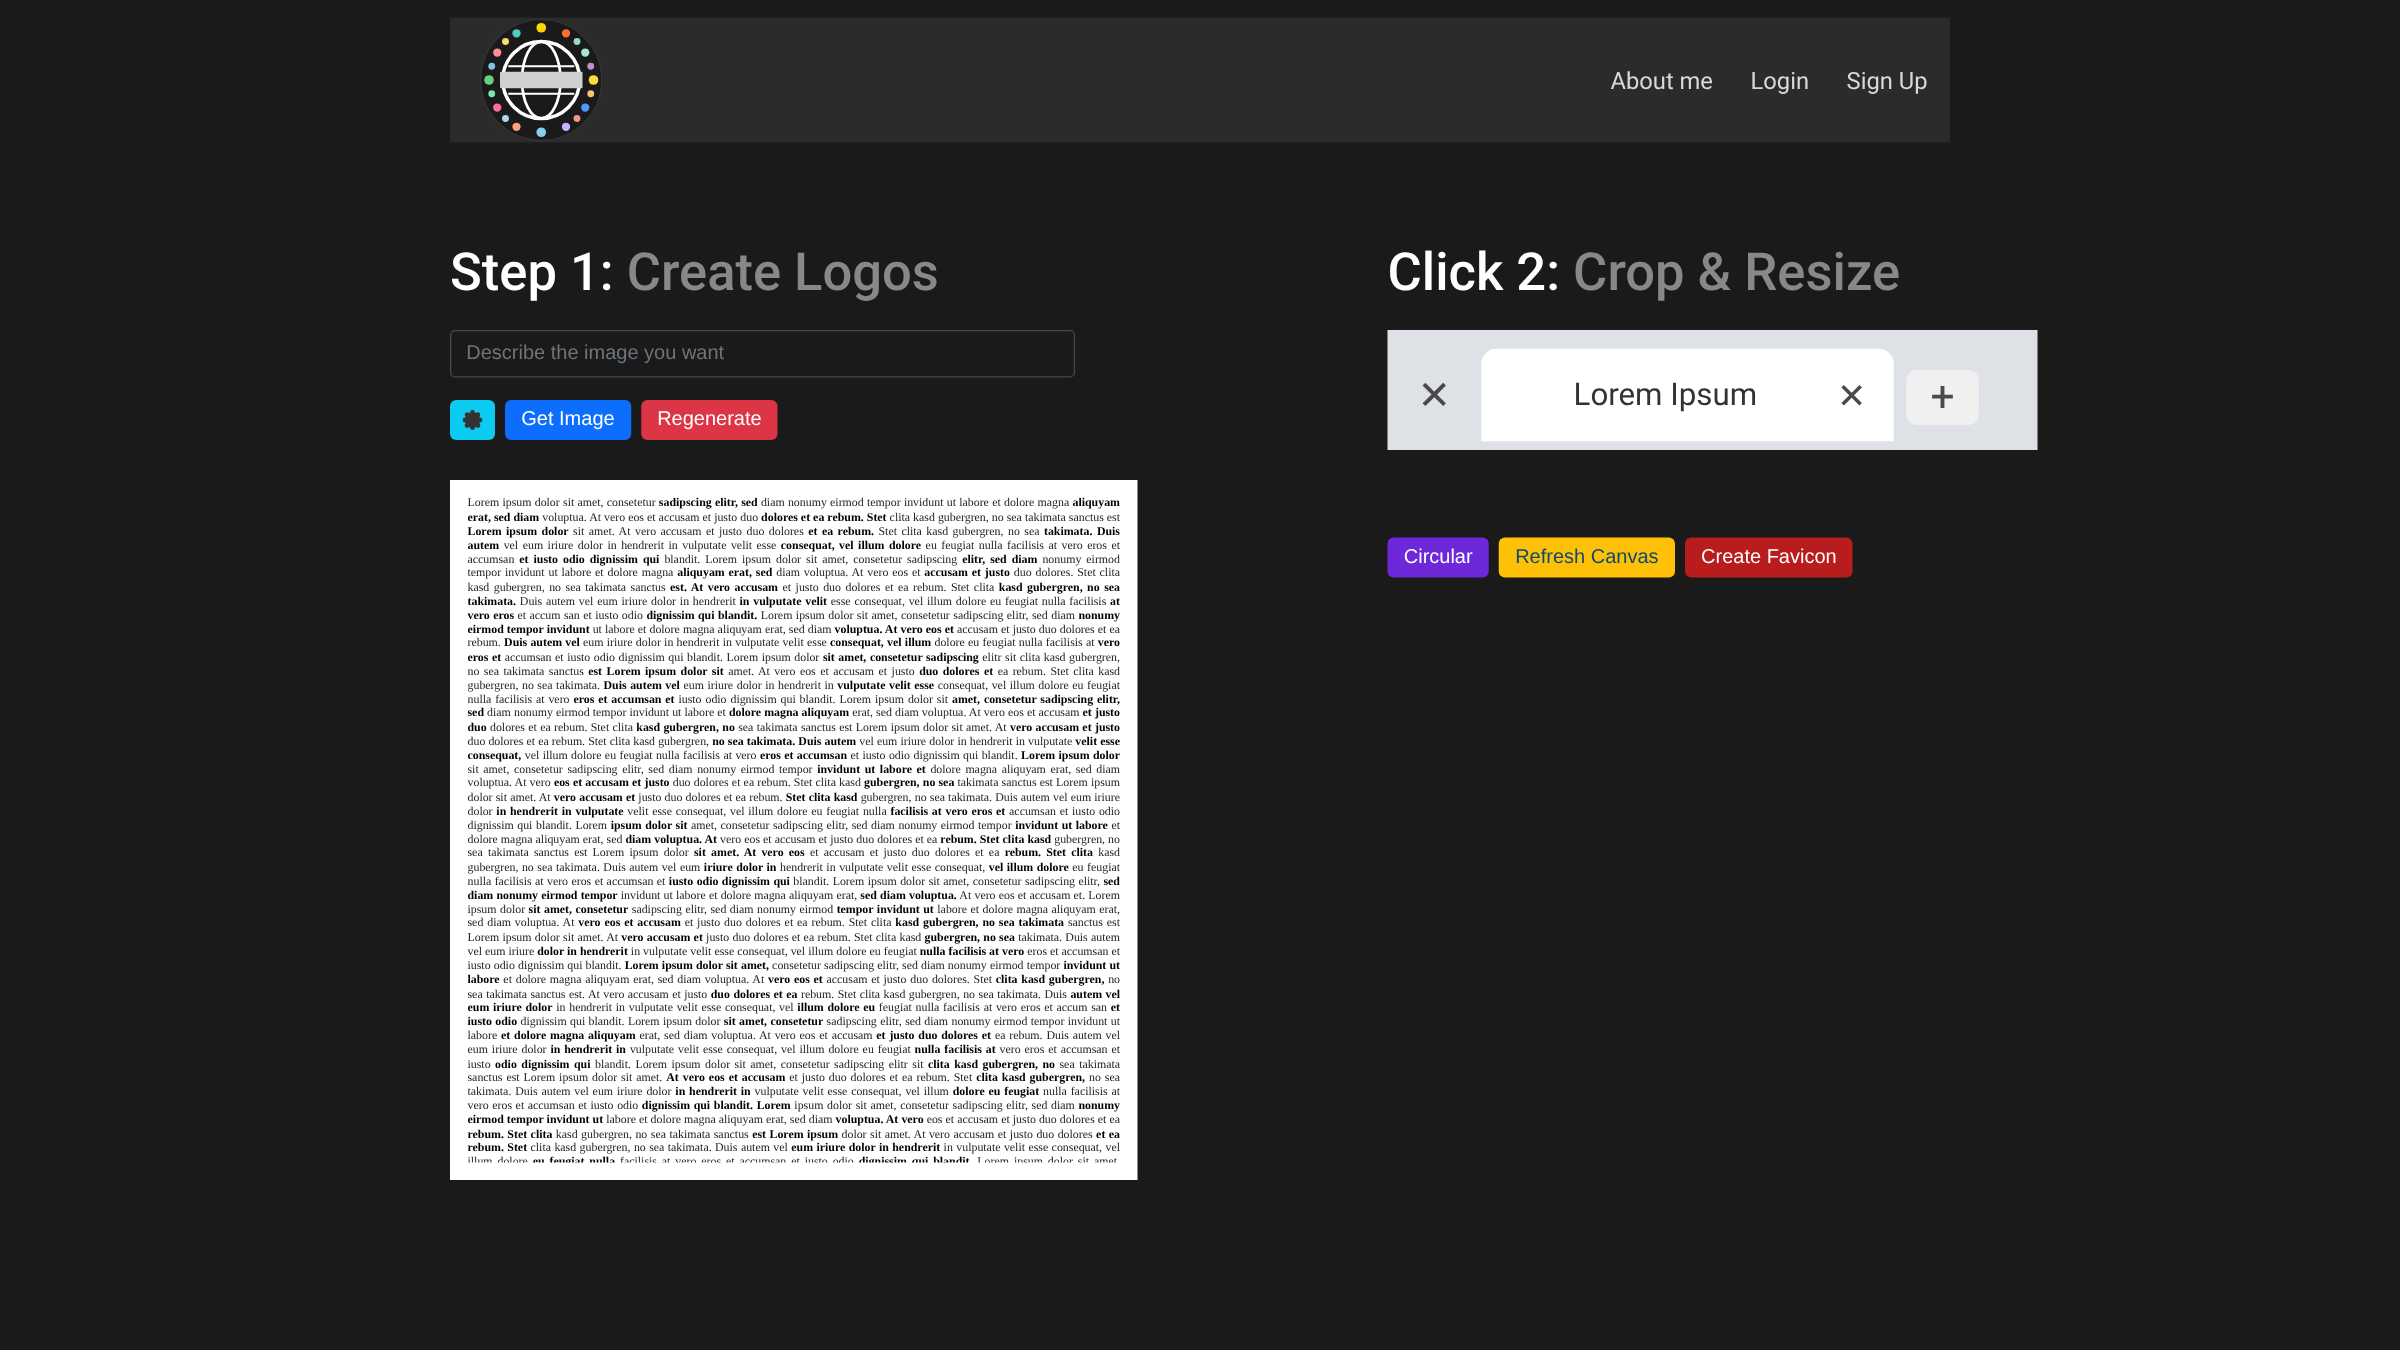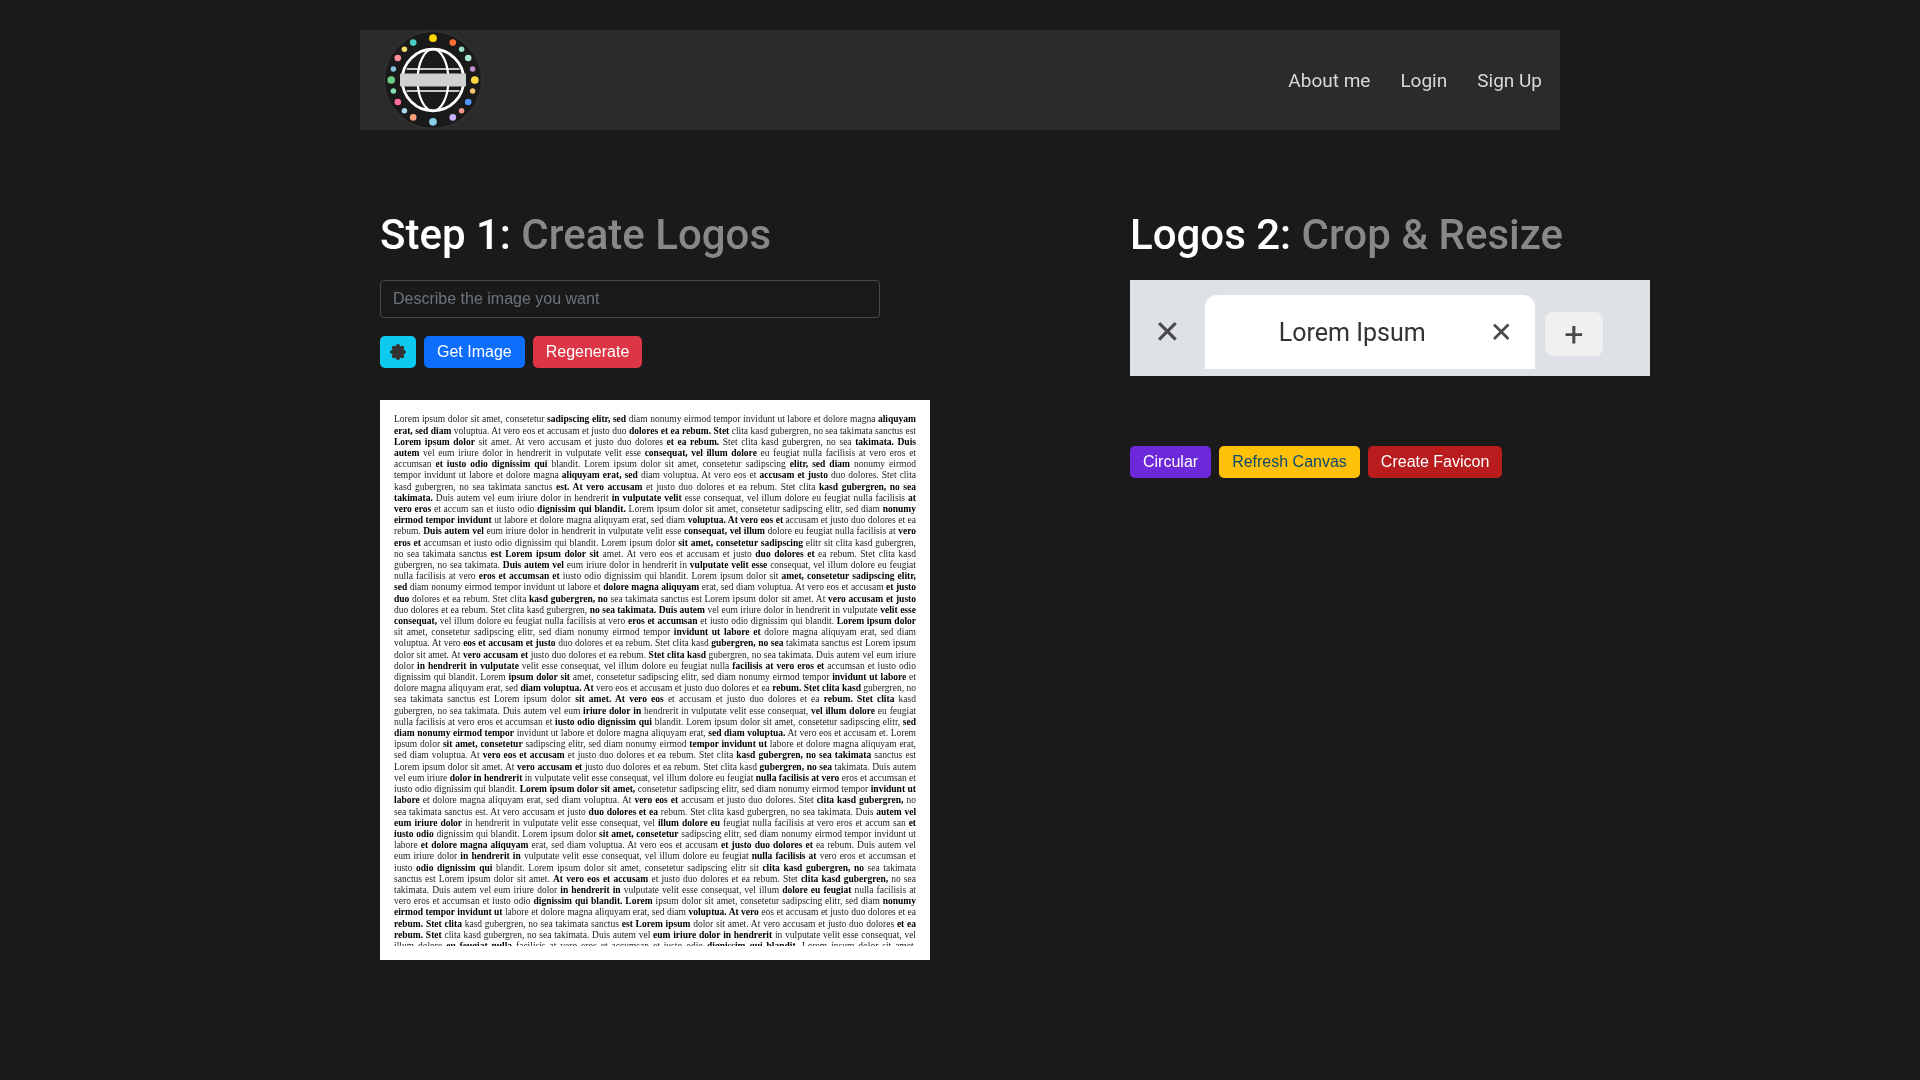--- a/index.html
+++ b/index.html
@@ -11,21 +11,21 @@
       background-color: #1a1a1a;
       font-family: -apple-system, BlinkMacSystemFont, "Segoe UI", Roboto, Helvetica, Arial, sans-serif;
       color: #fff;
       width: 1920px;
       height: 1080px;
       overflow: hidden;
     }
     .page-wrapper {
       width: 1200px;
       margin: 0 auto;
-      padding-top: 30px;
+      padding-top: 14px;
     }
     .navbar {
       background-color: #2b2b2b;
       height: 100px;
       display: flex;
       align-items: center;
       justify-content: space-between;
       padding: 0 18px 0 18px;
       border-radius: 2px;
     }
@@ -47,21 +47,20 @@
     .nav-link {
       color: #d9d9d9;
       text-decoration: none;
       font-size: 19px;
       cursor: pointer;
     }
     .main-content {
       display: flex;
       gap: 50px;
       margin-top: 80px;
-      margin-left: 20px;
     }
     .left-col {
       width: 700px;
       flex-shrink: 0;
     }
     .right-col {
       width: 520px;
       flex-shrink: 0;
     }
     .step-heading {
@@ -280,21 +279,21 @@
         <button class="btn btn-primary">Get Image</button>
         <button class="btn btn-danger">Regenerate</button>
       </div>
       <div class="generated-image">
         <div class="lorem-text" id="lorem-target">Lorem ipsum dolor sit amet, consetetur <strong>sadipscing elitr, sed</strong> diam nonumy eirmod tempor invidunt ut labore et dolore magna <strong>aliquyam erat, sed diam</strong> voluptua. At vero eos et accusam et justo duo <strong>dolores et ea rebum. Stet</strong> clita kasd gubergren, no sea takimata sanctus est <strong>Lorem ipsum dolor</strong> sit amet. At vero accusam et justo duo dolores <strong>et ea rebum.</strong> Stet clita kasd gubergren, no sea <strong>takimata. Duis autem</strong> vel eum iriure dolor in hendrerit in vulputate velit esse <strong>consequat, vel illum dolore</strong> eu feugiat nulla facilisis at vero eros et accumsan <strong>et iusto odio dignissim qui</strong> blandit. Lorem ipsum dolor sit amet, consetetur sadipscing <strong>elitr, sed diam</strong> nonumy eirmod tempor invidunt ut labore et dolore magna <strong>aliquyam erat, sed</strong> diam voluptua. At vero eos et <strong>accusam et justo</strong> duo dolores. Stet clita kasd gubergren, no sea takimata sanctus <strong>est. At vero accusam</strong> et justo duo dolores et ea rebum. Stet clita <strong>kasd gubergren, no sea takimata.</strong> Duis autem vel eum iriure dolor in hendrerit <strong>in vulputate velit</strong> esse consequat, vel illum dolore eu feugiat nulla facilisis <strong>at vero eros</strong> et accum san et iusto odio <strong>dignissim qui blandit.</strong> Lorem ipsum dolor sit amet, consetetur sadipscing elitr, sed diam <strong>nonumy eirmod tempor invidunt</strong> ut labore et dolore magna aliquyam erat, sed diam <strong>voluptua. At vero eos et</strong> accusam et justo duo dolores et ea rebum. <strong>Duis autem vel</strong> eum iriure dolor in hendrerit in vulputate velit esse <strong>consequat, vel illum</strong> dolore eu feugiat nulla facilisis at <strong>vero eros et</strong> accumsan et iusto odio dignissim qui blandit. Lorem ipsum dolor <strong>sit amet, consetetur sadipscing</strong> elitr sit clita kasd gubergren, no sea takimata sanctus <strong>est Lorem ipsum dolor sit</strong> amet. At vero eos et accusam et justo <strong>duo dolores et</strong> ea rebum. Stet clita kasd gubergren, no sea takimata. <strong>Duis autem vel</strong> eum iriure dolor in hendrerit in <strong>vulputate velit esse</strong> consequat, vel illum dolore eu feugiat nulla facilisis at vero <strong>eros et accumsan et</strong> iusto odio dignissim qui blandit. Lorem ipsum dolor sit <strong>amet, consetetur sadipscing elitr, sed</strong> diam nonumy eirmod tempor invidunt ut labore et <strong>dolore magna aliquyam</strong> erat, sed diam voluptua. At vero eos et accusam <strong>et justo duo</strong> dolores et ea rebum. Stet clita <strong>kasd gubergren, no</strong> sea takimata sanctus est Lorem ipsum dolor sit amet. At <strong>vero accusam et justo</strong> duo dolores et ea rebum. Stet clita kasd gubergren, <strong>no sea takimata. Duis autem</strong> vel eum iriure dolor in hendrerit in vulputate <strong>velit esse consequat,</strong> vel illum dolore eu feugiat nulla facilisis at vero <strong>eros et accumsan</strong> et iusto odio dignissim qui blandit. <strong>Lorem ipsum dolor</strong> sit amet, consetetur sadipscing elitr, sed diam nonumy eirmod tempor <strong>invidunt ut labore et</strong> dolore magna aliquyam erat, sed diam voluptua. At vero <strong>eos et accusam et justo</strong> duo dolores et ea rebum. Stet clita kasd <strong>gubergren, no sea</strong> takimata sanctus est Lorem ipsum dolor sit amet. At <strong>vero accusam et</strong> justo duo dolores et ea rebum. <strong>Stet clita kasd</strong> gubergren, no sea takimata. Duis autem vel eum iriure dolor <strong>in hendrerit in vulputate</strong> velit esse consequat, vel illum dolore eu feugiat nulla <strong>facilisis at vero eros et</strong> accumsan et iusto odio dignissim qui blandit. Lorem <strong>ipsum dolor sit</strong> amet, consetetur sadipscing elitr, sed diam nonumy eirmod tempor <strong>invidunt ut labore</strong> et dolore magna aliquyam erat, sed <strong>diam voluptua. At</strong> vero eos et accusam et justo duo dolores et ea <strong>rebum. Stet clita kasd</strong> gubergren, no sea takimata sanctus est Lorem ipsum dolor <strong>sit amet. At vero eos</strong> et accusam et justo duo dolores et ea <strong>rebum. Stet clita</strong> kasd gubergren, no sea takimata. Duis autem vel eum <strong>iriure dolor in</strong> hendrerit in vulputate velit esse consequat, <strong>vel illum dolore</strong> eu feugiat nulla facilisis at vero eros et accumsan et <strong>iusto odio dignissim qui</strong> blandit. Lorem ipsum dolor sit amet, consetetur sadipscing elitr, <strong>sed diam nonumy eirmod tempor</strong> invidunt ut labore et dolore magna aliquyam erat, <strong>sed diam voluptua.</strong> At vero eos et accusam et. Lorem ipsum dolor <strong>sit amet, consetetur</strong> sadipscing elitr, sed diam nonumy eirmod <strong>tempor invidunt ut</strong> labore et dolore magna aliquyam erat, sed diam voluptua. At <strong>vero eos et accusam</strong> et justo duo dolores et ea rebum. Stet clita <strong>kasd gubergren, no sea takimata</strong> sanctus est Lorem ipsum dolor sit amet. At <strong>vero accusam et</strong> justo duo dolores et ea rebum. Stet clita kasd <strong>gubergren, no sea</strong> takimata. Duis autem vel eum iriure <strong>dolor in hendrerit</strong> in vulputate velit esse consequat, vel illum dolore eu feugiat <strong>nulla facilisis at vero</strong> eros et accumsan et iusto odio dignissim qui blandit. <strong>Lorem ipsum dolor sit amet,</strong> consetetur sadipscing elitr, sed diam nonumy eirmod tempor <strong>invidunt ut labore</strong> et dolore magna aliquyam erat, sed diam voluptua. At <strong>vero eos et</strong> accusam et justo duo dolores. Stet <strong>clita kasd gubergren,</strong> no sea takimata sanctus est. At vero accusam et justo <strong>duo dolores et ea</strong> rebum. Stet clita kasd gubergren, no sea takimata. Duis <strong>autem vel eum iriure dolor</strong> in hendrerit in vulputate velit esse consequat, vel <strong>illum dolore eu</strong> feugiat nulla facilisis at vero eros et accum san <strong>et iusto odio</strong> dignissim qui blandit. Lorem ipsum dolor <strong>sit amet, consetetur</strong> sadipscing elitr, sed diam nonumy eirmod tempor invidunt ut labore <strong>et dolore magna aliquyam</strong> erat, sed diam voluptua. At vero eos et accusam <strong>et justo duo dolores et</strong> ea rebum. Duis autem vel eum iriure dolor <strong>in hendrerit in</strong> vulputate velit esse consequat, vel illum dolore eu feugiat <strong>nulla facilisis at</strong> vero eros et accumsan et iusto <strong>odio dignissim qui</strong> blandit. Lorem ipsum dolor sit amet, consetetur sadipscing elitr sit <strong>clita kasd gubergren, no</strong> sea takimata sanctus est Lorem ipsum dolor sit amet. <strong>At vero eos et accusam</strong> et justo duo dolores et ea rebum. Stet <strong>clita kasd gubergren,</strong> no sea takimata. Duis autem vel eum iriure dolor <strong>in hendrerit in</strong> vulputate velit esse consequat, vel illum <strong>dolore eu feugiat</strong> nulla facilisis at vero eros et accumsan et iusto odio <strong>dignissim qui blandit. Lorem</strong> ipsum dolor sit amet, consetetur sadipscing elitr, sed diam <strong>nonumy eirmod tempor invidunt ut</strong> labore et dolore magna aliquyam erat, sed diam <strong>voluptua. At vero</strong> eos et accusam et justo duo dolores et ea <strong>rebum. Stet clita</strong> kasd gubergren, no sea takimata sanctus <strong>est Lorem ipsum</strong> dolor sit amet. At vero accusam et justo duo dolores <strong>et ea rebum. Stet</strong> clita kasd gubergren, no sea takimata. Duis autem vel <strong>eum iriure dolor in hendrerit</strong> in vulputate velit esse consequat, vel illum dolore <strong>eu feugiat nulla</strong> facilisis at vero eros et accumsan et iusto odio <strong>dignissim qui blandit.</strong> Lorem ipsum dolor sit amet, consetetur  diam nonumy eirmod tempor invidunt ut labore et dolore magna  voluptua. At vero eos et accusam et justo duo  clita kasd gubergren, no sea takimata sanctus est  sit amet. At vero accusam et justo duo dolores  Stet clita kasd gubergren, no sea  vel eum iriure dolor in hendrerit in vulputate velit esse  eu feugiat nulla facilisis at vero eros et accumsan  blandit. Lorem ipsum dolor sit amet, consetetur sadipscing  nonumy eirmod tempor invidunt ut labore et dolore magna  diam voluptua. At vero eos et  duo dolores et ea rebum. Stet clita kasd gubergren, no  Lorem ipsum dolor sit amet. At vero eos et  et ea rebum. Stet clita kasd gubergren, no  autem vel eum iriure dolor in hendrerit in vulputate  vel illum dolore eu feugiat nulla  eros et accumsan et iusto odio dignissim qui blandit. Lorem  consetetur sadipscing elitr, sed diam nonumy eirmod tempor invidunt  aliquyam erat, sed diam voluptua. At vero eos  Lorem ipsum dolor sit amet, consetetur sadipscing elitr, sed  tempor invidunt ut labore et dolore  sed diam voluptua. At vero eos et accusam et justo  rebum. Stet clita kasd gubergren, no sea takimata sanctus  amet. At vero accusam et justo duo dolores  Stet clita kasd gubergren, no sea takimata. Duis autem  dolor in hendrerit in vulputate velit  illum dolore eu feugiat nulla facilisis at vero eros et  dignissim qui blandit. Lorem ipsum dolor sit amet, consetetur  eirmod tempor invidunt ut labore et dolore magna  diam voluptua. At vero eos et accusam et justo  clita kasd gubergren, no sea takimata  vero accusam et justo duo dolores et ea rebum. Stet  sea takimata. Duis autem vel eum iriure dolor in  consequat, vel illum dolore eu feugiat nulla facilisis  et accum san et iusto odio dignissim qui blandit.  sit amet, consetetur sadipscing elitr, sed  tempor invidunt ut labore et dolore magna aliquyam erat, sed  eos et accusam et justo duo dolores et ea  iriure dolor in hendrerit in vulputate velit esse  dolore eu feugiat nulla facilisis at vero eros et  odio dignissim qui blandit. Lorem ipsum  consetetur sadipscing elitr sit clita kasd gubergren, no sea takimata  dolor sit amet. At vero eos et accusam et  rebum. Stet clita kasd gubergren, no sea takimata.  eum iriure dolor in hendrerit in vulputate velit esse  dolore eu feugiat nulla facilisis at  accumsan et iusto odio dignissim qui blandit. Lorem ipsum dolor  elitr, sed diam nonumy eirmod tempor invidunt ut labore  sed diam voluptua. At vero eos et accusam  dolores et ea rebum. Stet clita kasd gubergren, no  est Lorem ipsum dolor sit amet.  et justo duo dolores et ea rebum. Stet clita kasd  Duis autem vel eum iriure dolor in hendrerit in  illum dolore eu feugiat nulla facilisis at vero  et iusto odio dignissim qui blandit. Lorem ipsum dolor  sadipscing elitr, sed diam nonumy eirmod  labore et dolore magna aliquyam erat, sed diam voluptua. At  et justo duo dolores et ea rebum. Stet clita  sanctus est Lorem ipsum dolor sit amet. At  justo duo dolores et ea rebum. Stet clita kasd  takimata. Duis autem vel eum iriure  in vulputate velit esse consequat, vel illum dolore eu feugiat  eros et accumsan et iusto odio dignissim qui blandit.  consetetur sadipscing elitr, sed diam nonumy eirmod tempor  et dolore magna aliquyam erat, sed diam voluptua. At  accusam et justo duo dolores et  clita kasd gubergren, no sea takimata sanctus est Lorem ipsum  vero eos et accusam et justo duo dolores et  gubergren, no sea takimata. Duis autem vel eum  hendrerit in vulputate velit esse consequat, vel illum dolore  facilisis at vero eros et accumsan  dignissim qui blandit. Lorem ipsum dolor sit amet, consetetur sadipscing  eirmod tempor invidunt ut labore et dolore magna aliquyam  vero eos et accusam et.  </div>
       </div>
     </div>
 
     <div class="right-col">
       <h2 class="step-heading">
-        <span class="step-prefix">Logos 2: </span><span class="step-title">Crop &amp; Resize</span>
+        <span class="step-prefix">Click 2: </span><span class="step-title">Crop &amp; Resize</span>
       </h2>
       <div class="crop-area">
         <div class="crop-tab-bar">
           <div class="crop-close-left">
             <span>✕</span>
           </div>
           <div class="crop-tab-active">
             <span class="crop-tab-label">Lorem Ipsum</span>
             <span class="crop-tab-close">✕</span>
           </div>

